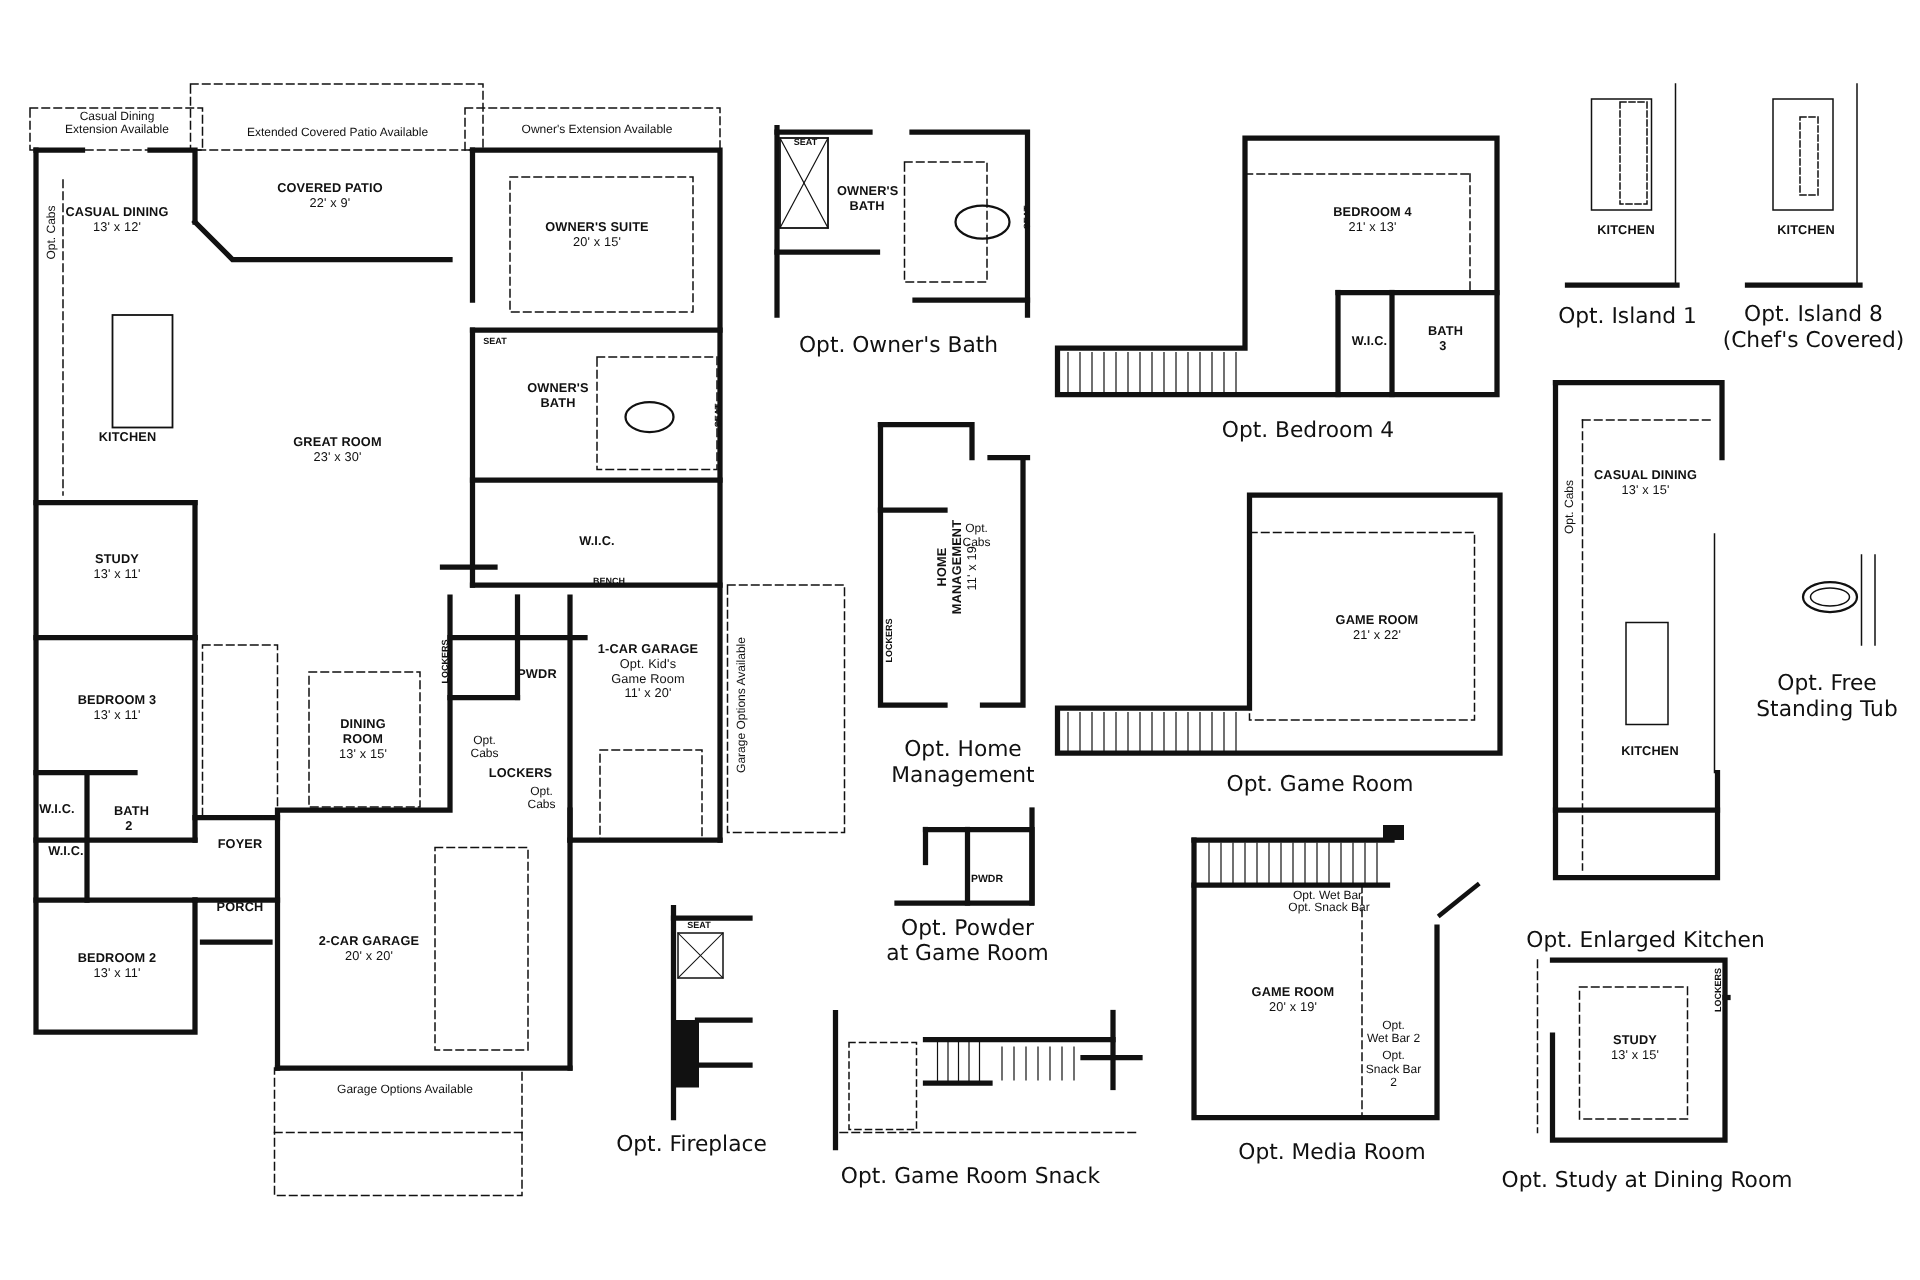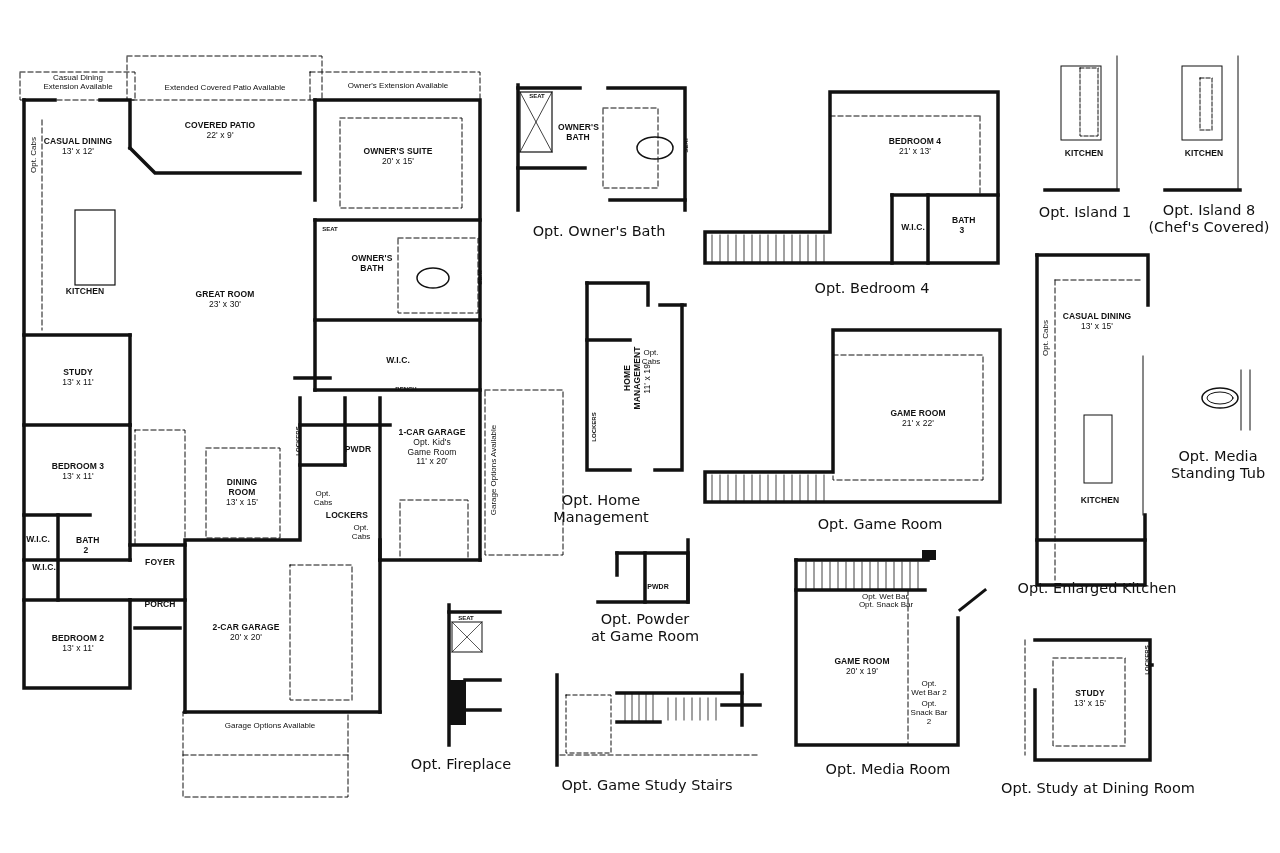--- a/index.html
+++ b/index.html
@@ -297,48 +297,48 @@
     <span style="display:block">(Chef's Covered)</span>
   </div>
 
 <div class="lbl room vert" style="left:638px;top:378px">
     <span style="display:block">HOME</span>
     <span style="display:block">MANAGEMENT</span>
     <span class="dim">11' x 19'</span>
   </div>
 <div class="lbl note" style="left:651px;top:357px;width:22px;white-space:normal">Opt. Cabs</div>
 <div class="lbl tiny vert" style="left:594px;top:427px">LOCKERS</div>
-<div class="lbl cap" style="left:601px;top:509px">
+<div class="lbl cap" style="left:642px;top:509px">
     <span style="display:block">Opt. Home</span>
     <span style="display:block">Management</span>
   </div>
 
 <div class="lbl room" style="left:918px;top:419px"><span>GAME ROOM</span><span class="dim">21' x 22'</span></div>
 <div class="lbl cap" style="left:880px;top:524px">Opt. Game Room</div>
 
 <div class="lbl room" style="left:1097px;top:322px"><span>CASUAL DINING</span><span class="dim">13' x 15'</span></div>
 <div class="lbl room" style="left:1100px;top:501px">KITCHEN</div>
 <div class="lbl note vert" style="left:1046px;top:338px">Opt. Cabs</div>
-<div class="lbl cap" style="left:1097px;top:588px">Opt. Enlarged Kitchen</div>
+<div class="lbl cap" style="left:1097px;top:628px">Opt. Enlarged Kitchen</div>
 
 <div class="lbl cap" style="left:1218px;top:465px">
-    <span style="display:block">Opt. Media</span>
+    <span style="display:block">Opt. Free</span>
     <span style="display:block">Standing Tub</span>
   </div>
 
 <div class="lbl tiny" style="left:658px;top:587px;font-size:7px">PWDR</div>
 <div class="lbl cap" style="left:645px;top:628px">
     <span style="display:block">Opt. Powder</span>
     <span style="display:block">at Game Room</span>
   </div>
 
 <div class="lbl tiny" style="left:466px;top:618px">SEAT</div>
 <div class="lbl cap" style="left:461px;top:764px">Opt. Fireplace</div>
 
-<div class="lbl cap" style="left:647px;top:785px">Opt. Game Study Stairs</div>
+<div class="lbl cap" style="left:647px;top:785px">Opt. Game Room Snack</div>
 
 <div class="lbl note" style="left:885px;top:597px">Opt. Wet Bar</div>
 <div class="lbl note" style="left:886px;top:605px">Opt. Snack Bar</div>
 <div class="lbl room" style="left:862px;top:667px"><span>GAME ROOM</span><span class="dim">20' x 19'</span></div>
 <div class="lbl note" style="left:929px;top:688px">
     <span style="display:block">Opt.</span>
     <span style="display:block">Wet Bar 2</span>
   </div>
 <div class="lbl note" style="left:929px;top:713px">
     <span style="display:block">Opt.</span>

